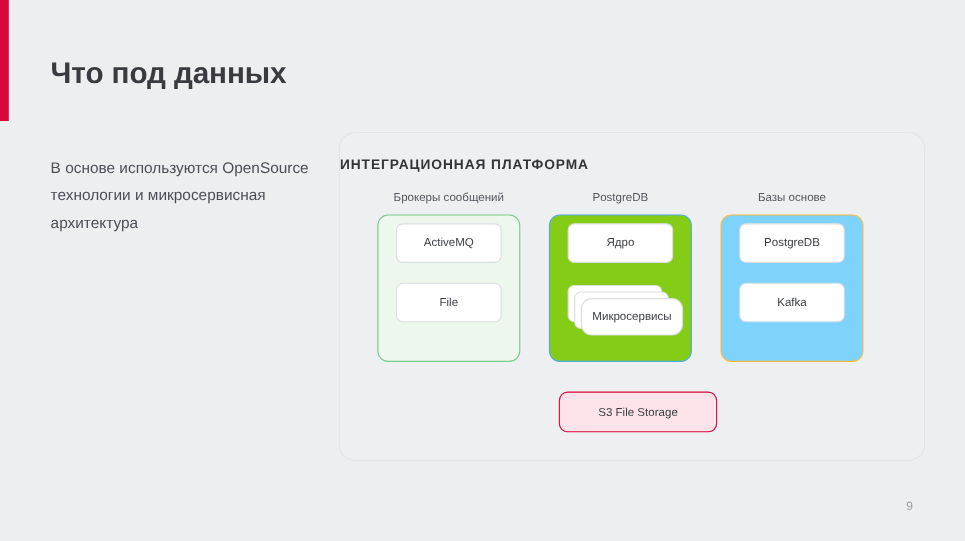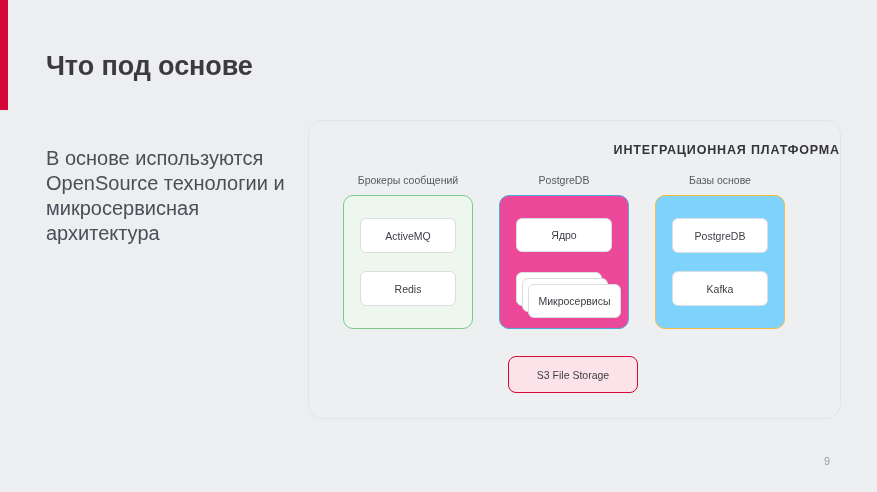--- a/index.html
+++ b/index.html
@@ -36,21 +36,21 @@
     letter-spacing: -0.1px;
     white-space: nowrap;
   }
 
   
   .lead-text {
     position: absolute;
     left: 46px;
     top: 126px;
     width: 250px;
-    font-size: 20px;
+    font-size: 14px;
     line-height: 25px;
     color: #4b4e57;
   }
 
   
   .panel {
     position: absolute;
     left: 308px;
     top: 120px;
     width: 533px;
@@ -58,21 +58,21 @@
     background: #eeeff1;
     border: 1px solid #e3e4e7;
     border-radius: 15px;
     box-sizing: border-box;
   }
   .panel-title {
     position: absolute;
     left: 0;
     right: 0;
     top: 22px;
-    text-align: right;
+    text-align: left;
     font-size: 12.5px;
     font-weight: bold;
     letter-spacing: 0.85px;
     color: #33343a;
   }
 
   
   .columns {
     position: absolute;
     left: 34px;
@@ -89,29 +89,29 @@
     font-size: 10.5px;
     color: #55585f;
     margin-bottom: 9px;
     white-space: nowrap;
   }
   .group-box {
     border-radius: 10px;
     border: 1.4px solid #cccccc;
     height: 134px;
     box-sizing: border-box;
-    padding: 22px 16px;
+    padding: 7px 16px;
     display: flex;
     flex-direction: column;
     justify-content: flex-start;
     gap: 18px;
     position: relative;
   }
   .group-box.green  { border-color: #79c98a; background: #edf7ee; }
-  .group-box.blue   { border-color: #4fadde; background: #ec4899; }
+  .group-box.blue   { border-color: #4fadde; background: #84cc16; }
   .group-box.amber  { border-color: #f4bb45; background: #7dd3fc; }
 
   .card {
     background: #ffffff;
     border: 1px solid #dcdde0;
     border-radius: 6px;
     height: 36px;
     display: flex;
     align-items: center;
     justify-content: center;
@@ -128,28 +128,28 @@
   }
   .stack .card {
     position: absolute;
     left: 0;
     top: 0;
     width: 86px;
     height: 34px;
   }
   .stack .card.layer-1 { transform: translate(0px, 0px);   z-index: 1; }
   .stack .card.layer-2 { transform: translate(6px, 6px);   z-index: 2; }
-  .stack .card.layer-3 { transform: translate(12px, 12px); width: 93px; z-index: 3; }
+  .stack .card.layer-3 { transform: translate(12px, 12px); width: 93px; z-index: 3; border-radius: 10px; }
 
   
   .storage-card {
     position: absolute;
     left: 199px;
     top: 235px;
-    width: 130px;
+    width: 144px;
     height: 37px;
     background: #fbe3e9;
     border: 1.6px solid #d5073b;
     border-radius: 8px;
     display: flex;
     align-items: center;
     justify-content: center;
     font-size: 10.5px;
     color: #3c3e44;
     box-sizing: border-box;
@@ -162,35 +162,35 @@
     bottom: 25px;
     font-size: 11px;
     color: #9b9da3;
   }
 </style>
 </head>
 <body>
 
 <div class="accent-bar"></div>
 
-<h1 class="slide-title">Что под основе</h1>
+<h1 class="slide-title">Что под данных</h1>
 
 <p class="lead-text">В основе используются OpenSource технологии и микросервисная архитектура</p>
 
 <div class="panel">
 
   <div class="panel-title">ИНТЕГРАЦИОННАЯ ПЛАТФОРМА</div>
 
   <div class="columns">
 
     <div class="column">
       <div class="column-label">Брокеры сообщений</div>
       <div class="group-box green">
         <div class="card">ActiveMQ</div>
-        <div class="card">Redis</div>
+        <div class="card">File</div>
       </div>
     </div>
 
     <div class="column">
       <div class="column-label">PostgreDB</div>
       <div class="group-box blue">
         <div class="card">Ядро</div>
         <div class="stack">
           <div class="card layer-1"></div>
           <div class="card layer-2"></div>

